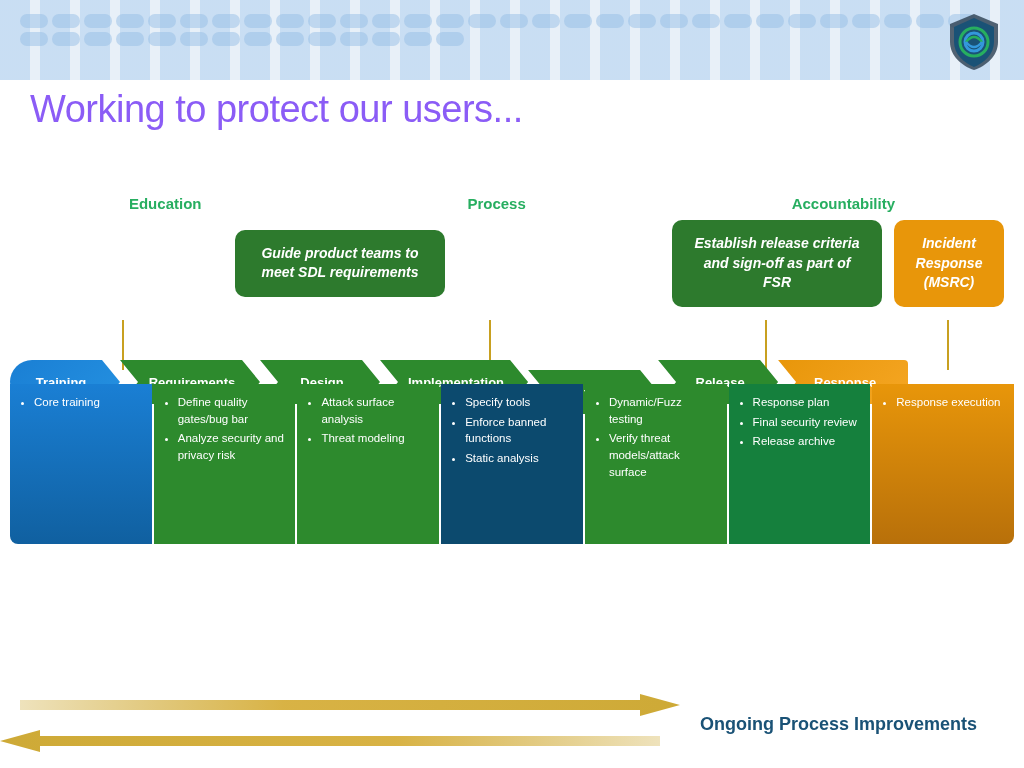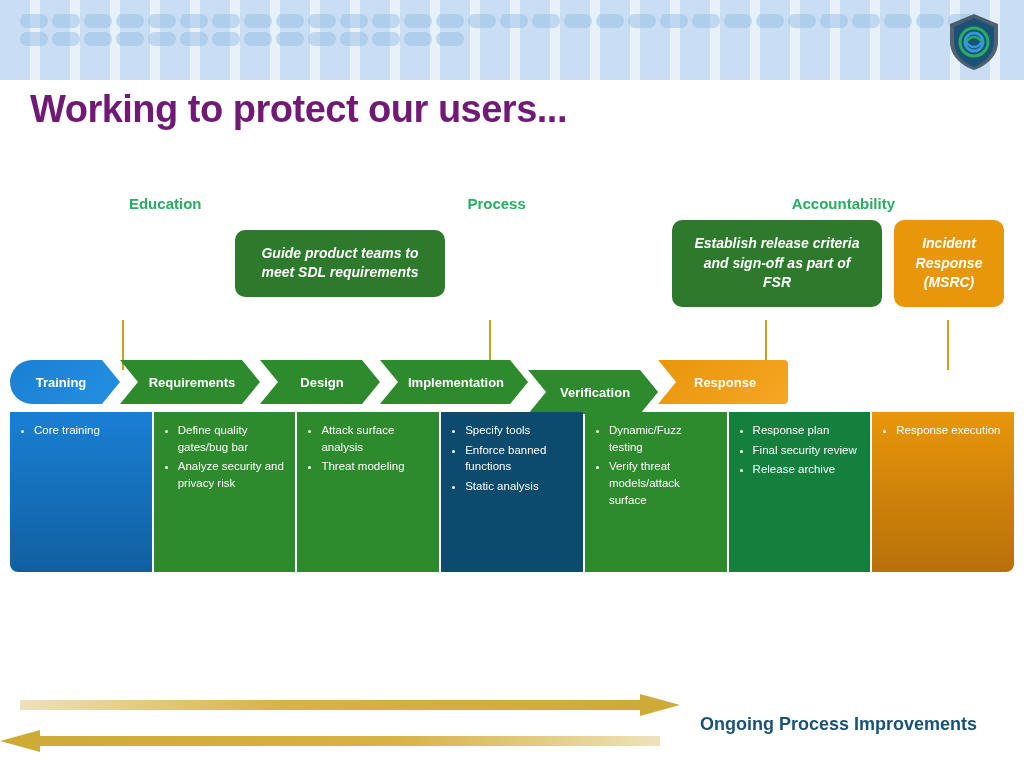--- a/index.html
+++ b/index.html
@@ -54,22 +54,22 @@
       height: 60px;
     }
     .logo svg { width: 60px; height: 60px; }
 
     
     .main-title {
       position: absolute;
       top: 88px;
       left: 30px;
       font-size: 38px;
-      font-weight: 700;
-      color: #701a75;
+      font-weight: 400;
+      color: #8b5cf6;
       letter-spacing: -0.5px;
     }
 
     
     .category-labels {
       position: absolute;
       top: 195px;
       left: 0; right: 0;
       display: flex;
       justify-content: space-around;
@@ -156,21 +156,21 @@
     .seg-requirements { background: #2d8a2d; flex: 0 0 140px; }
     .seg-design { background: #2d8a2d; flex: 0 0 120px; }
     .seg-implementation { background: #2d8a2d; flex: 0 0 140px; }
     .seg-verification { background: #2d8a2d; flex: 0 0 130px; margin-top: 20px; }
     .seg-release { background: #2d8a2d; flex: 0 0 120px; }
     .seg-response { background: linear-gradient(135deg, #e8960a, #f5a623); flex: 0 0 130px; }
 
     
     .content-cards {
       position: absolute;
-      top: 412px;
+      top: 384px;
       left: 10px; right: 10px;
       display: flex;
       gap: 2px;
       height: 160px;
     }
     .content-card {
       padding: 10px 10px;
       font-size: 11.5px;
       line-height: 1.45;
       color: #fff;
@@ -306,20 +306,21 @@
 
   <line x1="938" y1="0" x2="938" y2="50" stroke="#c8a020" stroke-width="2"></line>
 </svg>
 
 <div class="pipeline">
   <div class="pipeline-segment seg-training">Training</div>
   <div class="pipeline-segment seg-requirements">Requirements</div>
   <div class="pipeline-segment seg-design">Design</div>
   <div class="pipeline-segment seg-implementation">Implementation</div>
   <div class="pipeline-segment seg-verification">Verification</div>
+  <div class="pipeline-segment seg-release">Release</div>
   <div class="pipeline-segment seg-response">Response</div>
 </div>
 
 <div class="content-cards">
   <div class="content-card card-training">
     <ul id="training-list">
         <li>Core training</li>
       </ul>
   </div>
   <div class="content-card card-requirements">

